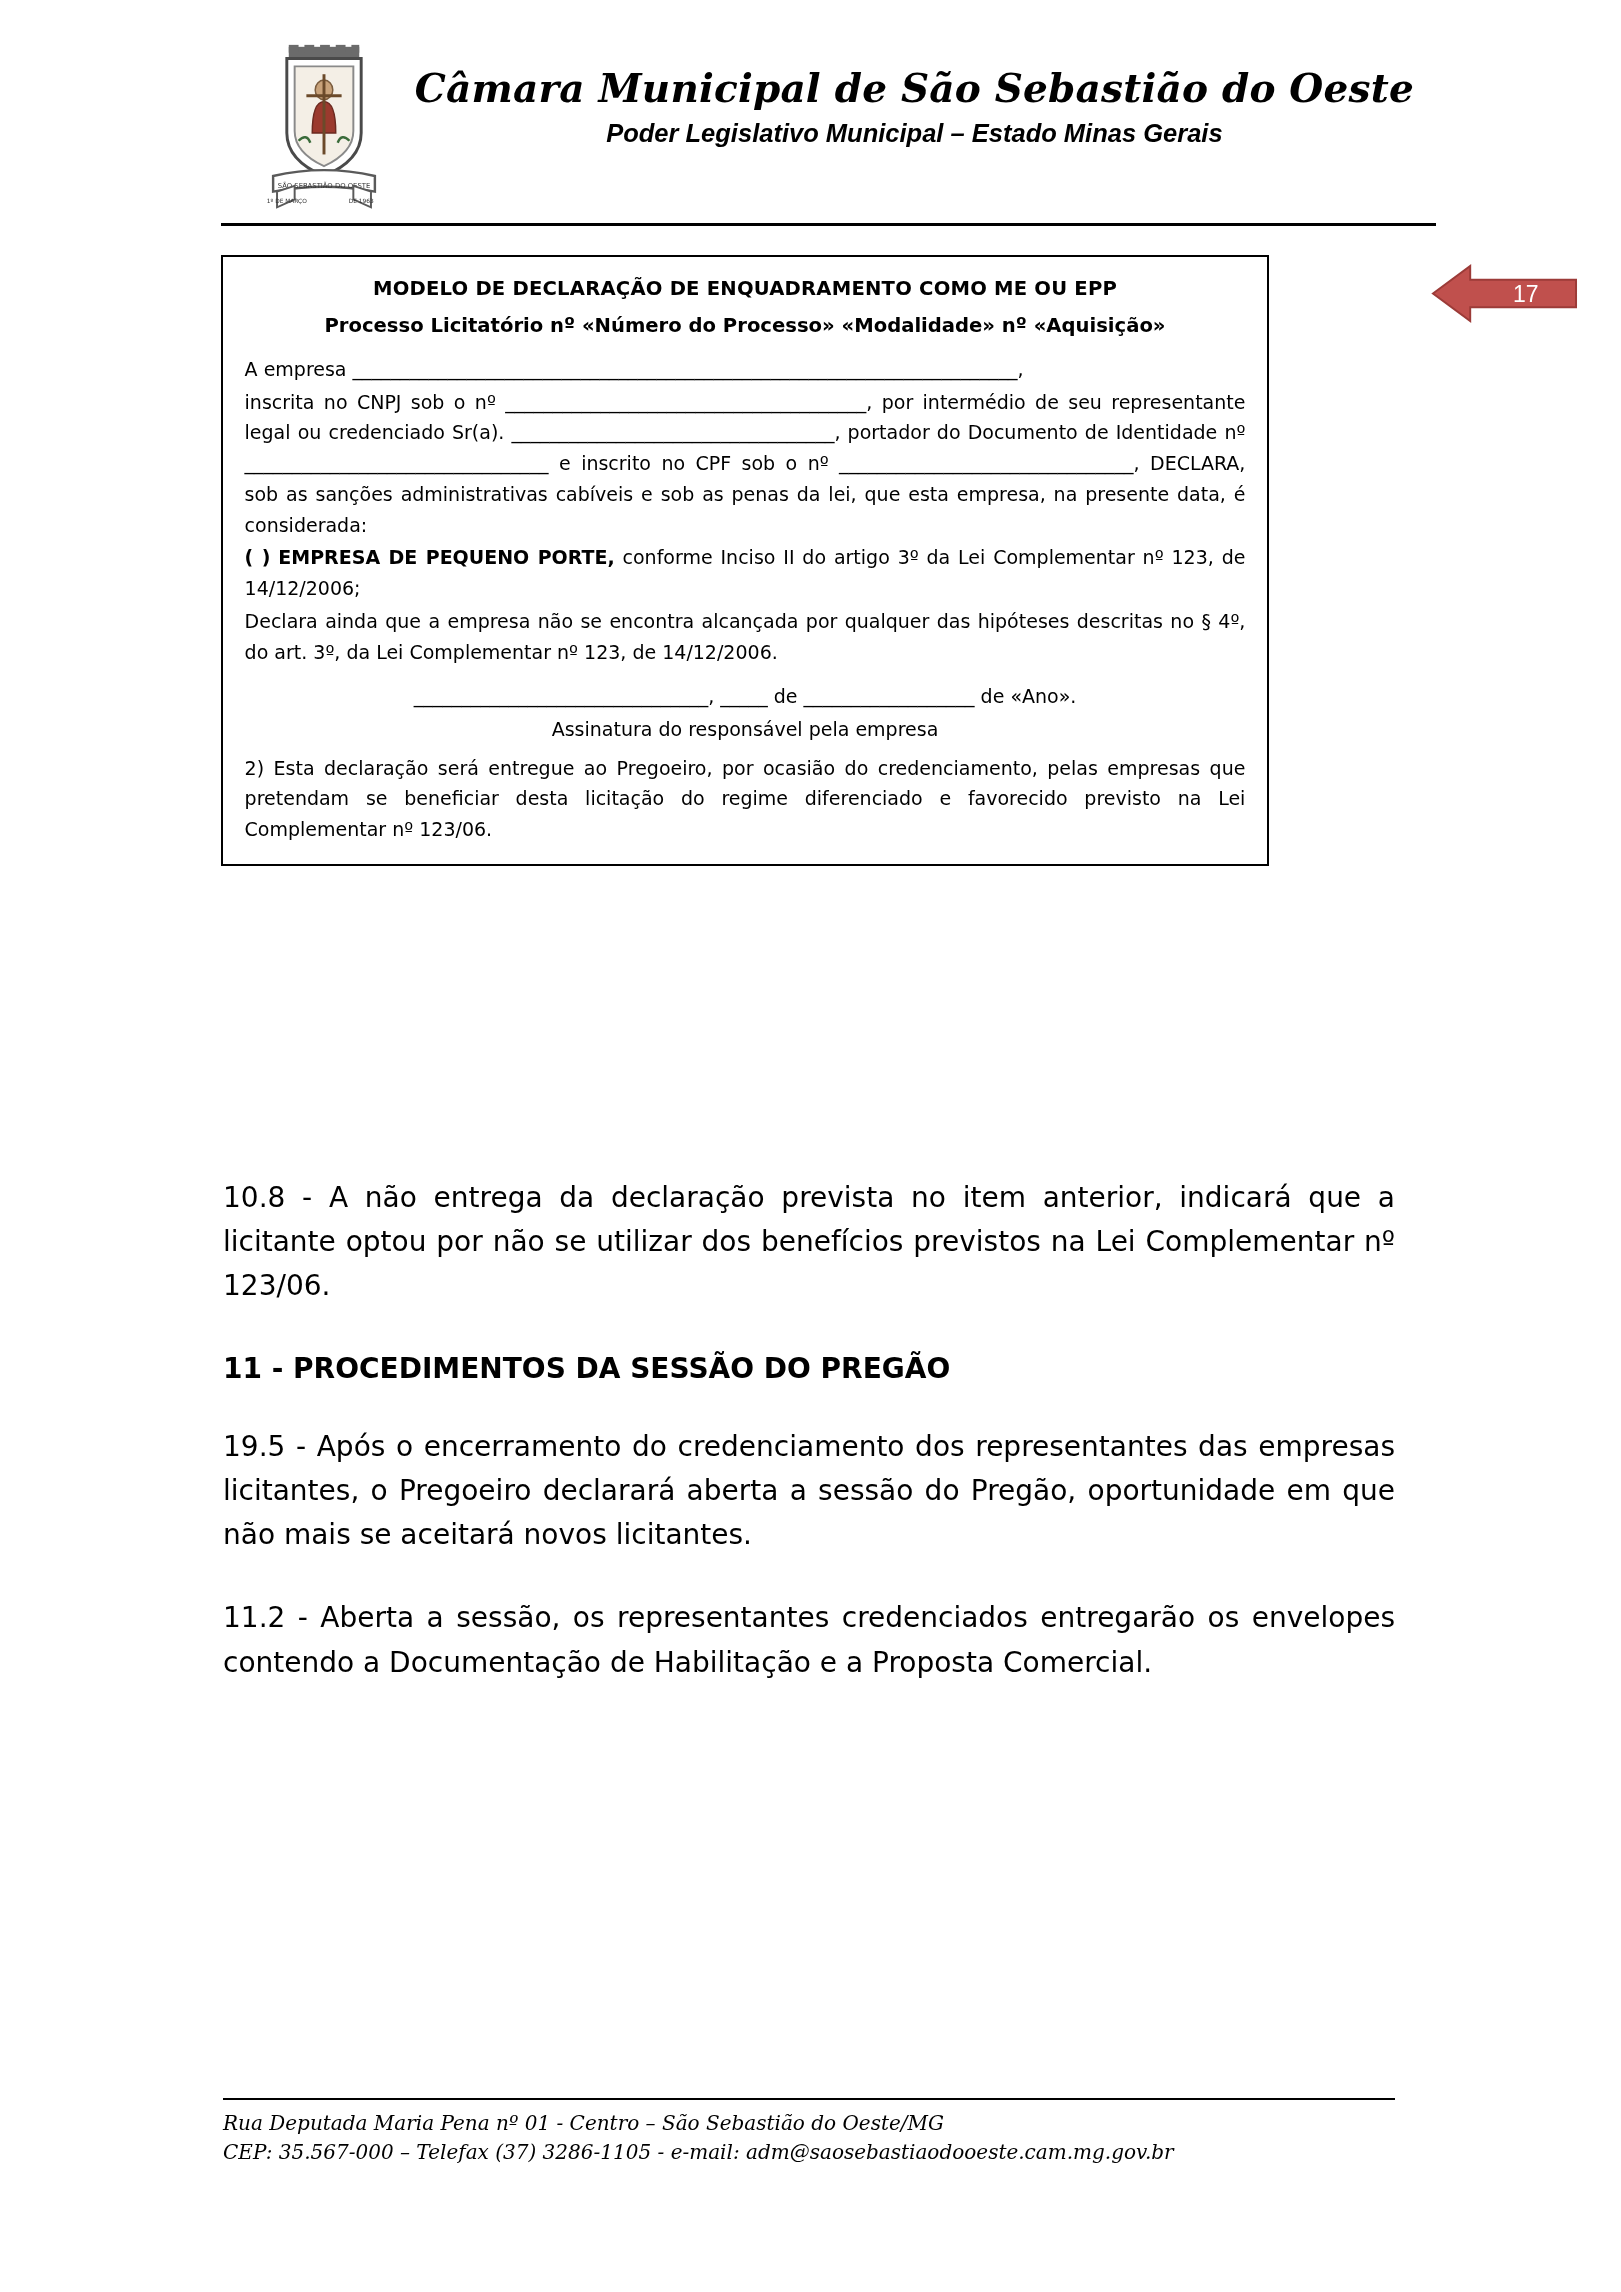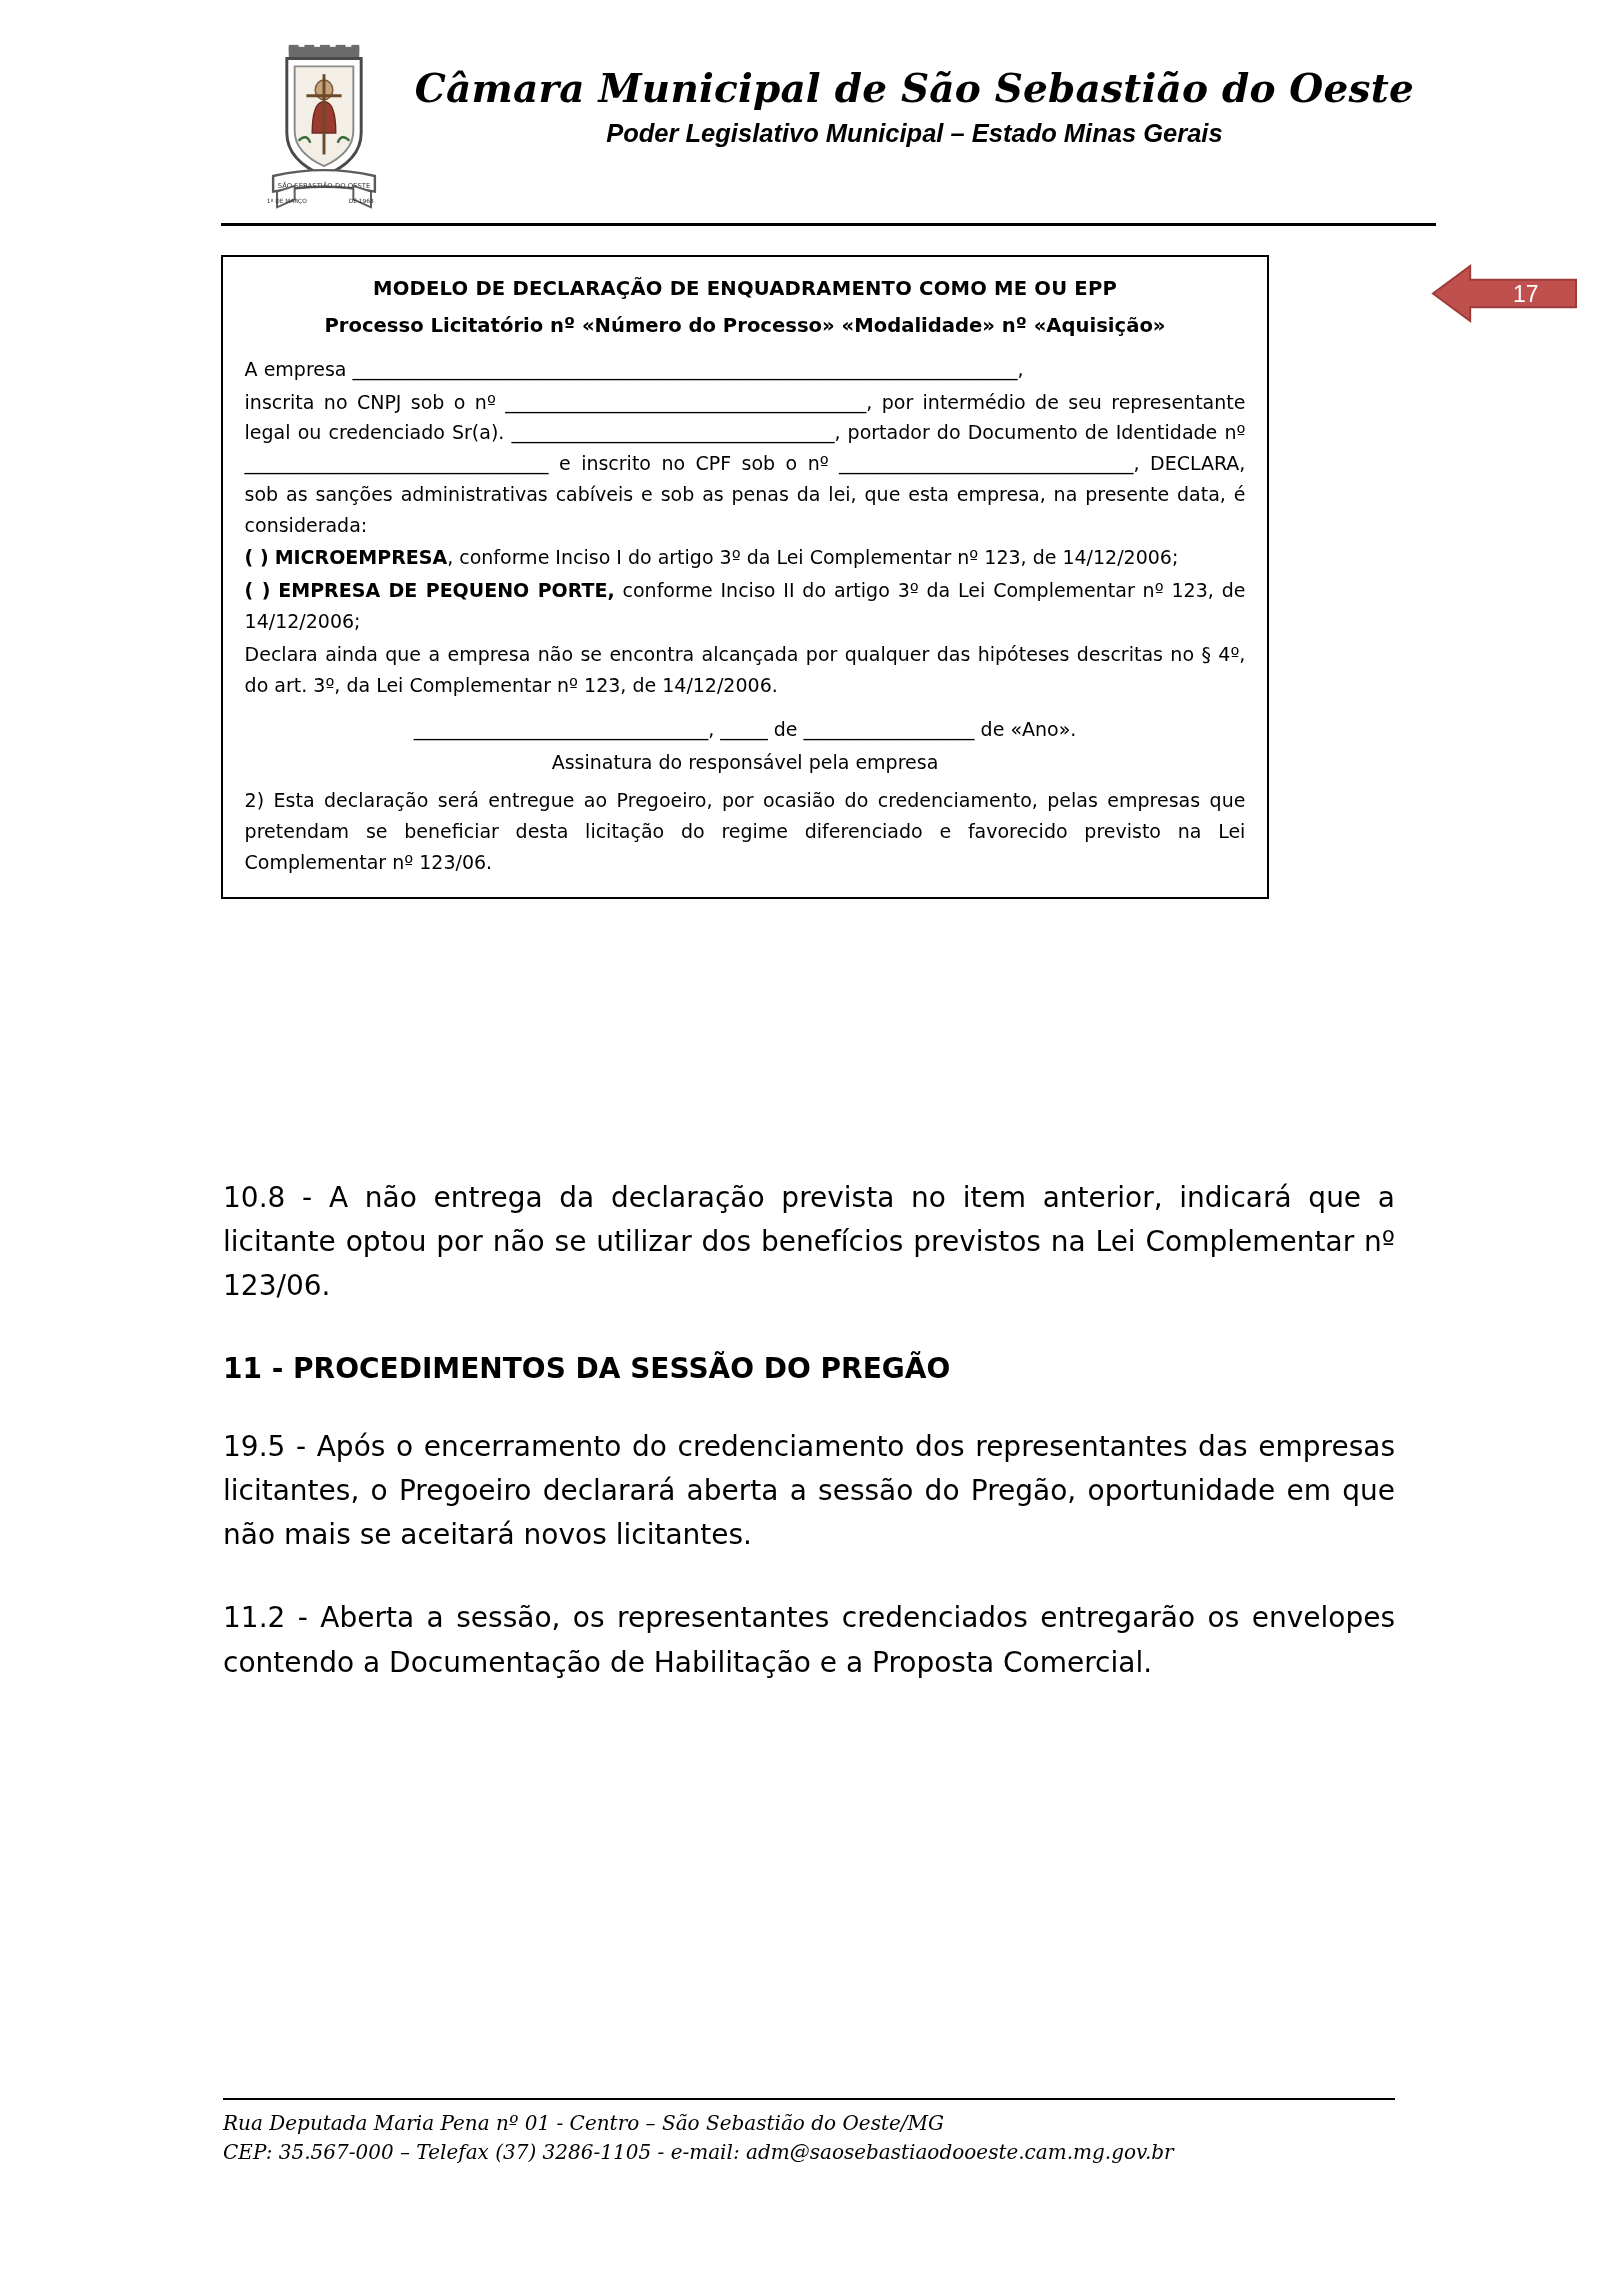--- a/index.html
+++ b/index.html
@@ -234,23 +234,20 @@
     <div class="num">17</div>
   </div>
 
   <div class="decl-box">
     <div class="decl-title">MODELO DE DECLARAÇÃO DE ENQUADRAMENTO COMO ME OU EPP</div>
     <div class="decl-sub">Processo Licitatório nº «Número do Processo» «Modalidade» nº «Aquisição»</div>
 
     <div class="decl-p nojust">A empresa ______________________________________________________________________,</div>
     <div class="decl-p">inscrita no CNPJ sob o nº ______________________________________, por intermédio de seu representante legal ou credenciado Sr(a). __________________________________, portador do Documento de Identidade nº ________________________________ e inscrito no CPF sob o nº _______________________________, DECLARA, sob as sanções administrativas cabíveis e sob as penas da lei, que esta empresa, na presente data, é considerada:</div>
 
-    <div class="decl-p nojust">
-      <span class="bold">( )</span><span>&nbsp;</span><span class="bold">MICROEMPRESA</span><span>, conforme Inciso I do artigo 3º da Lei Complementar nº 123, de 14/12/2006;</span>
-    </div>
 
     <div class="decl-p">
       <span class="bold">( )</span><span>&nbsp;</span><span class="bold">EMPRESA DE PEQUENO PORTE,</span><span> conforme Inciso II do artigo 3º da Lei Complementar nº 123, de 14/12/2006;</span>
     </div>
 
 
     <div class="decl-p">Declara ainda que a empresa não se encontra alcançada por qualquer das hipóteses descritas no § 4º, do art. 3º, da Lei Complementar nº 123, de 14/12/2006.</div>
 
     <div class="sign-line">_______________________________, _____ de __________________ de «Ano».</div>
     <div class="sign-caption">Assinatura do responsável pela empresa</div>

